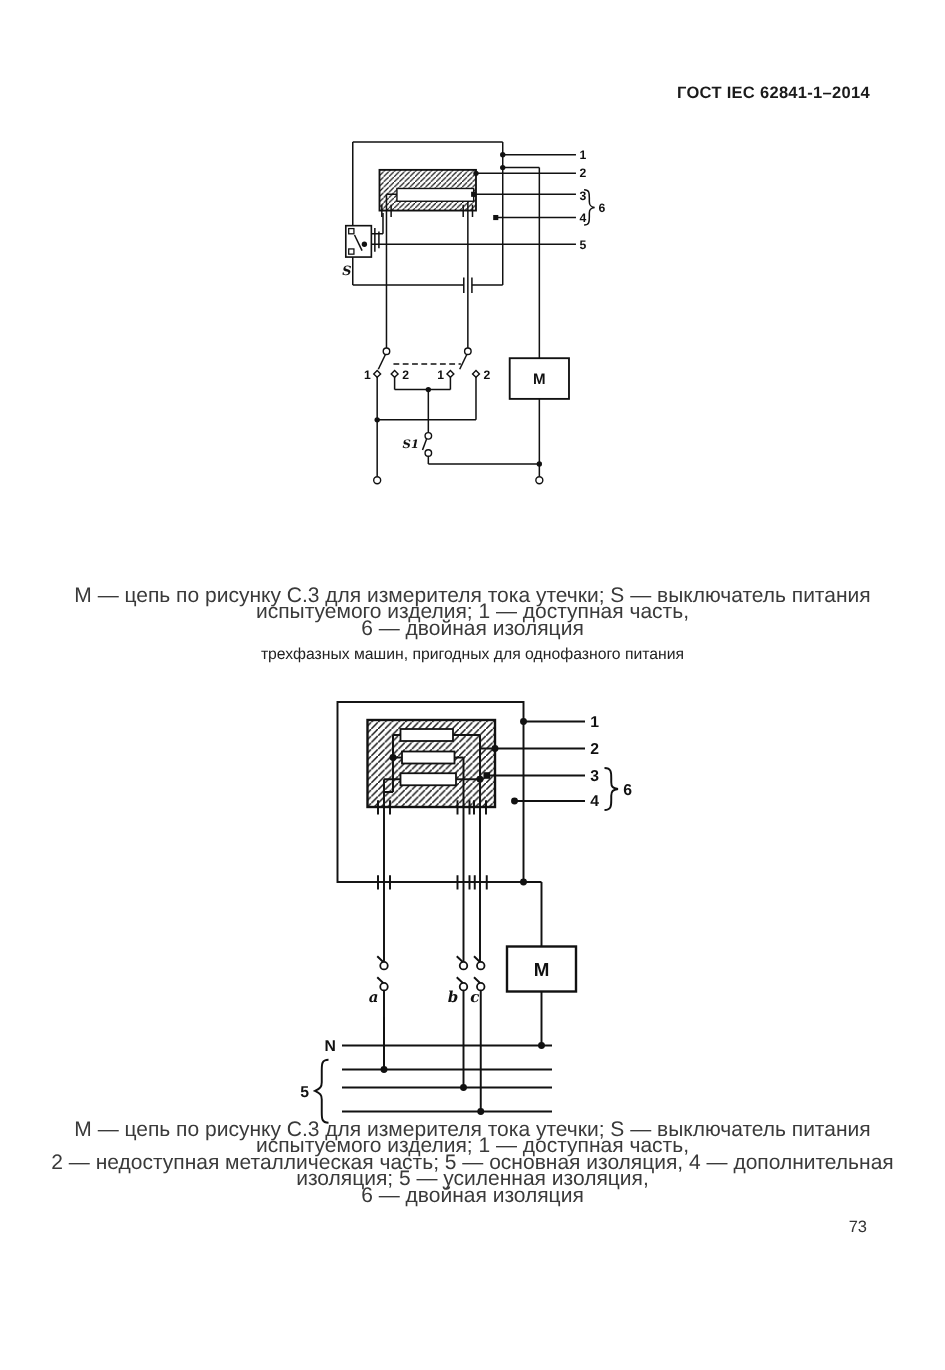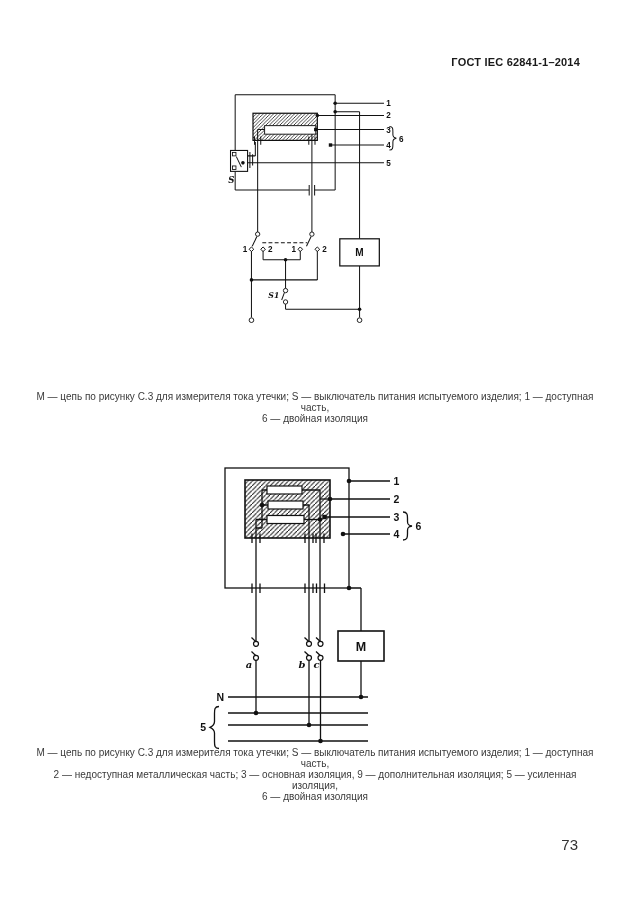--- a/index.html
+++ b/index.html
@@ -7,28 +7,28 @@
     position:relative;width:630px;height:913px;margin:0 auto;
     background:#ffffff;overflow:hidden;
     font-family:"Liberation Sans",sans-serif;color:#111;
   }
   .abs{position:absolute;}
   .hdr{
     top:56px;right:50px;font-size:11px;font-weight:bold;color:#1a1a1a;
     letter-spacing:.2px;
   }
   .legend{
-    left:30px;width:570px;text-align:center;font-size:10px;line-height:11px;
+    left:30px;width:570px;text-align:center;font-size:14px;line-height:11px;
     color:#3a3a3a;
   }
   .figtitle{
     left:35px;width:560px;text-align:center;font-size:10.5px;line-height:15px;
     color:#222;
   }
-  .pagenum{top:836px;right:52px;font-size:15px;color:#333;}
+  .pagenum{top:812px;right:52px;font-size:11px;color:#333;}
   svg{display:block;}
   svg text{fill:#111;}
   .lbl{font-family:"Liberation Sans",sans-serif;font-weight:bold;font-size:10.5px;}
   .lbl-big{font-family:"Liberation Sans",sans-serif;font-weight:bold;font-size:13px;}
   .lbl-m2{font-family:"Liberation Sans",sans-serif;font-weight:bold;font-size:12.5px;}
   .it-serif{font-family:"DejaVu Serif",serif;font-style:italic;font-weight:bold;font-size:11px;}
   .it-small{font-family:"DejaVu Serif",serif;font-style:italic;font-weight:bold;font-size:10px;}
 </style>
 </head>
 <body>
@@ -135,20 +135,21 @@
     <text class="lbl" x="254.5" y="299.5">2</text>
     <text class="lbl" x="290.5" y="299.5" text-anchor="end">1</text>
     <text class="lbl" x="324.5" y="299.5">2</text>
   </svg>
 
   <div class="abs legend" style="top:391px">
     <div>М — цепь по рисунку С.3 для измерителя тока утечки; S — выключатель питания испытуемого изделия; 1 — доступная часть,</div>
     <div>6 — двойная изоляция</div>
   </div>
   <div class="abs figtitle" style="top:429px">
+    <div>трехфазных машин, пригодных для однофазного питания</div>
   </div>
 
   <svg class="abs" style="top:460px;left:0" width="630" height="295" viewBox="0 460 630 295">
     <defs>
       <pattern id="hatch2" patternUnits="userSpaceOnUse" width="4.5" height="4.5">
         <path d="M0,4.5 L4.5,0" stroke="#111" stroke-width="1"></path>
       </pattern>
     </defs>
 
     <rect x="225" y="468" width="124" height="120" fill="none" stroke="#111" stroke-width="1.3"></rect>
@@ -226,19 +227,19 @@
     <text class="it-small" x="249" y="668" text-anchor="middle">a</text>
     <text class="it-small" x="302" y="668" text-anchor="middle">b</text>
     <text class="it-small" x="316.5" y="668" text-anchor="middle">c</text>
     <text class="lbl" x="224" y="700.5" text-anchor="end">N</text>
     <text class="lbl" x="206" y="731" text-anchor="end">5</text>
     <text class="lbl-m2" x="361" y="650.5" text-anchor="middle">M</text>
   </svg>
 
   <div class="abs legend" style="top:747px">
     <div>М — цепь по рисунку С.3 для измерителя тока утечки; S — выключатель питания испытуемого изделия; 1 — доступная часть,</div>
-    <div>2 — недоступная металлическая часть; 3 — основная изоляция, 9 — дополнительная изоляция; 5 — усиленная изоляция,</div>
+    <div>2 — недоступная металлическая часть; 5 — основная изоляция, 4 — дополнительная изоляция; 5 — усиленная изоляция,</div>
     <div>6 — двойная изоляция</div>
   </div>
 
   <div class="abs pagenum">73</div>
 
 </div>
 
 </body></html>

